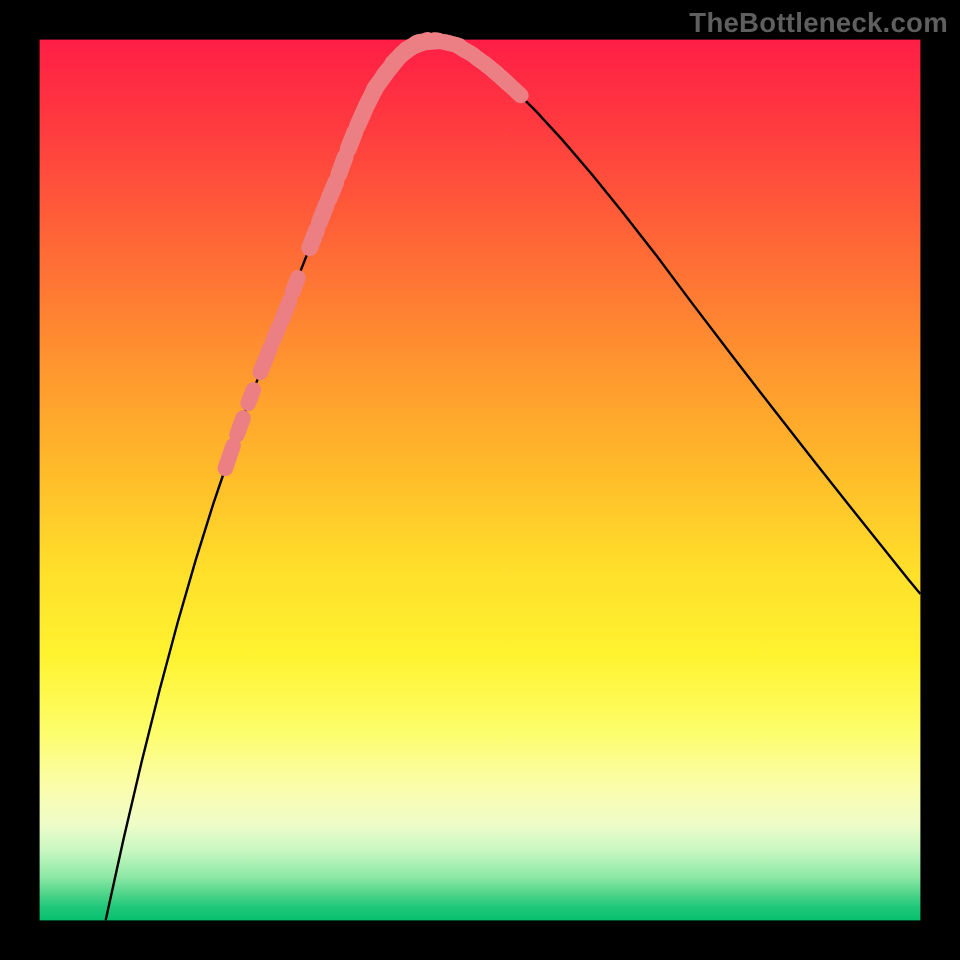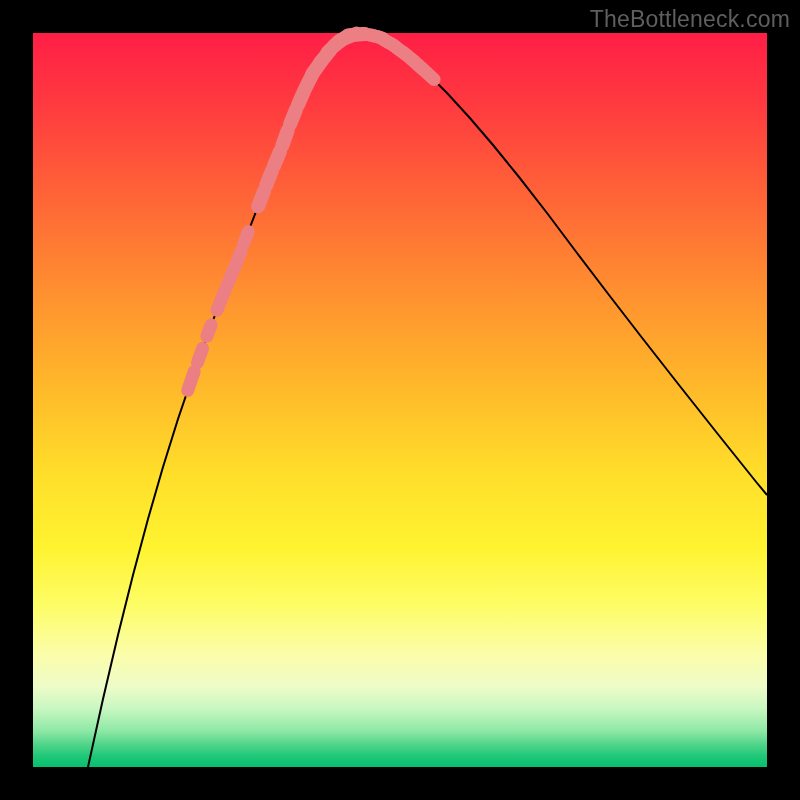--- a/index.html
+++ b/index.html
@@ -53,21 +53,21 @@
     width: 734px;
     height: 734px;
     overflow: visible;
   }
   .watermark {
     position: absolute;
     top: 6px;
     right: 10px;
     color: #5f5f5f;
     font-size: 23px;
-    font-weight: 400;
+    font-weight: 700;
     letter-spacing: 0.2px;
     user-select: none;
   }
 </style>
 </head>
 <body>
 
 <div class="frame">
 
   <div class="plot-area">

